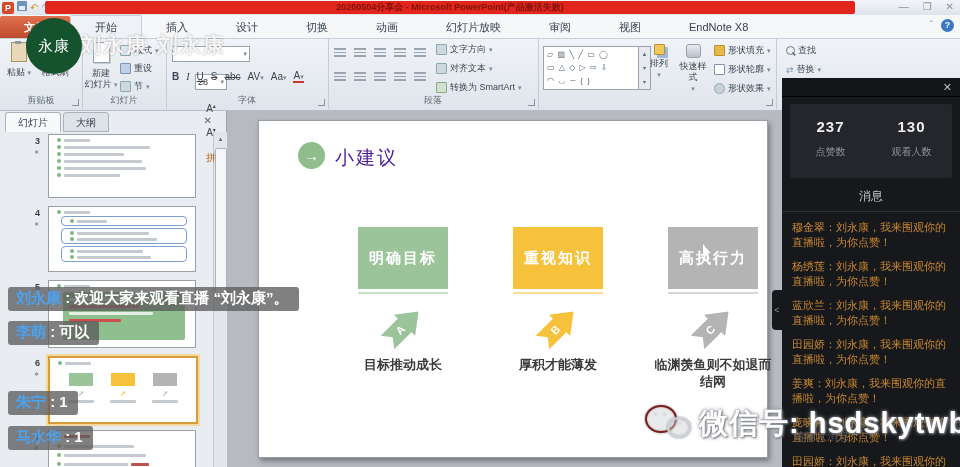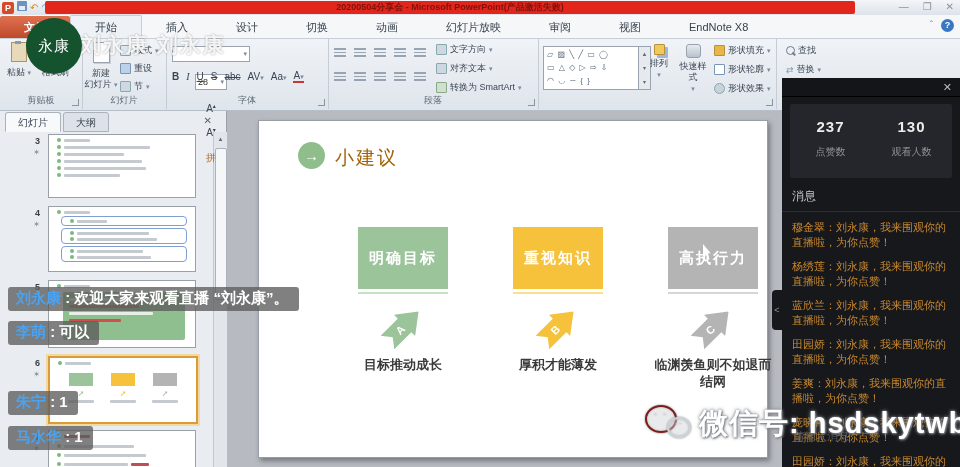--- a/index.html
+++ b/index.html
@@ -76,42 +76,42 @@
   .tbar{height:3px;background:#c4cad0;border-radius:1px;}
   .tboxed{border:1px solid #7f9fd0;border-radius:4px;margin:2px 8px 0 12px;padding:1px 0 2px 0;}
   .lscroll{position:absolute;left:213px;top:22px;bottom:0;width:13px;background:#e2e6ea;border-left:1px solid #c3c8cf;}
   .lthumb{position:absolute;left:1px;top:16px;width:10px;height:150px;background:#f4f6f8;border:1px solid #aab2bb;border-radius:2px;}
 
   
   .slide{position:absolute;left:258px;top:10px;width:508px;height:336px;background:#fff;
     border:1px solid #989ea6;box-shadow:2px 3px 5px rgba(40,40,45,.45);}
   .stitle-ic{position:absolute;left:39px;top:21px;width:27px;height:27px;border-radius:50%;
     background:#8fbe8c;color:#fff;font-size:15px;font-weight:bold;text-align:center;line-height:27px;}
-  .stitle{position:absolute;left:76px;top:24px;font-size:19px;color:#a16207;letter-spacing:2px;}
+  .stitle{position:absolute;left:76px;top:24px;font-size:19px;color:#4c1d95;letter-spacing:2px;}
   .scol{position:absolute;top:106px;width:150px;display:flex;flex-direction:column;align-items:center;}
   .sbox{width:90px;height:62px;color:#fff;font-size:15px;font-weight:bold;letter-spacing:2px;
     display:flex;align-items:center;justify-content:center;}
   .sunder{width:90px;height:2px;margin-top:3px;opacity:.55;}
   .sarrow{margin-top:18px;width:44px;height:30px;transform:rotate(-45deg);
     clip-path:polygon(0 18%,55% 18%,55% 0,100% 50%,55% 100%,55% 82%,0 82%,17% 50%);
     display:flex;align-items:center;justify-content:center;}
   .sarrow span{color:#fff;font-weight:bold;font-size:11px;margin-left:-8px;}
   .scap{margin-top:14px;font-size:13px;font-weight:bold;color:#3a3a3a;text-align:center;line-height:17px;}
   .green{background:#9cc49a;} .yellow{background:#f6c23c;} .gray{background:#b4b4b4;}
 
   
   .livepanel{position:absolute;left:782px;top:78px;width:178px;height:389px;background:#17181c;z-index:40;
     color:#c9c9c9;}
   .lphead{height:18px;border-bottom:1px solid #000;position:relative;background:#141518;}
   .lpclose{position:absolute;right:8px;top:3px;color:#b9bbbe;font-size:11px;}
   .statcard{margin:7px 8px 0 8px;height:74px;background:#24262b;border-radius:2px;display:flex;}
   .stat{flex:1;text-align:center;padding-top:14px;}
   .statv{font-size:15px;font-weight:bold;color:#ececec;letter-spacing:1px;}
   .statl{margin-top:10px;font-size:10px;color:#8d9095;}
-  .msghead{padding:10px 10px 6px;font-size:12px;color:#c2c4c7;border-bottom:1px solid #2c2e34;}
+  .msghead{padding:10px 10px 6px;font-size:12px;color:#c2c4c7;border-bottom:1px solid #2c2e34;text-align:center;}
   .msglist{padding:8px 8px 0 10px;display:flex;flex-direction:column;gap:9px;}
   .msg{font-size:11px;line-height:15px;color:#c9892f;word-break:break-all;}
   .liveinput{position:absolute;left:10px;bottom:24px;width:150px;background:transparent;border:none;outline:none;
     color:#9a9da3;font-size:11px;font-family:"Liberation Sans",sans-serif;}
   .liveinput::placeholder{color:#55585e;}
   .collapse{position:absolute;left:-10px;top:212px;width:10px;height:40px;background:#17181c;
     border-radius:4px 0 0 4px;color:#8d9095;font-size:9px;display:flex;align-items:center;justify-content:center;}
 
   
   .avatar{position:absolute;left:26px;top:18px;width:56px;height:56px;border-radius:50%;background:#14532d;

